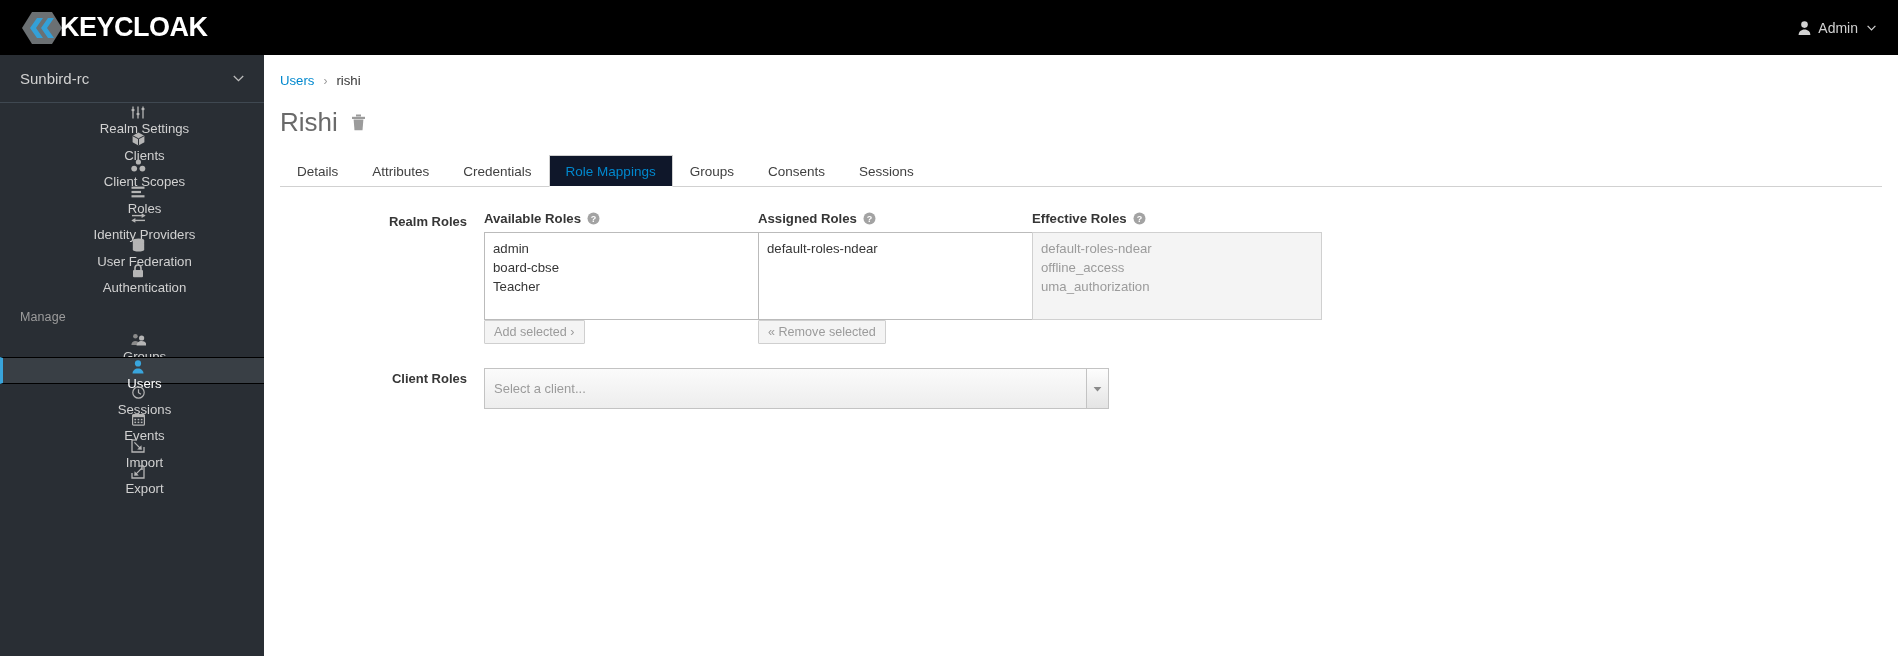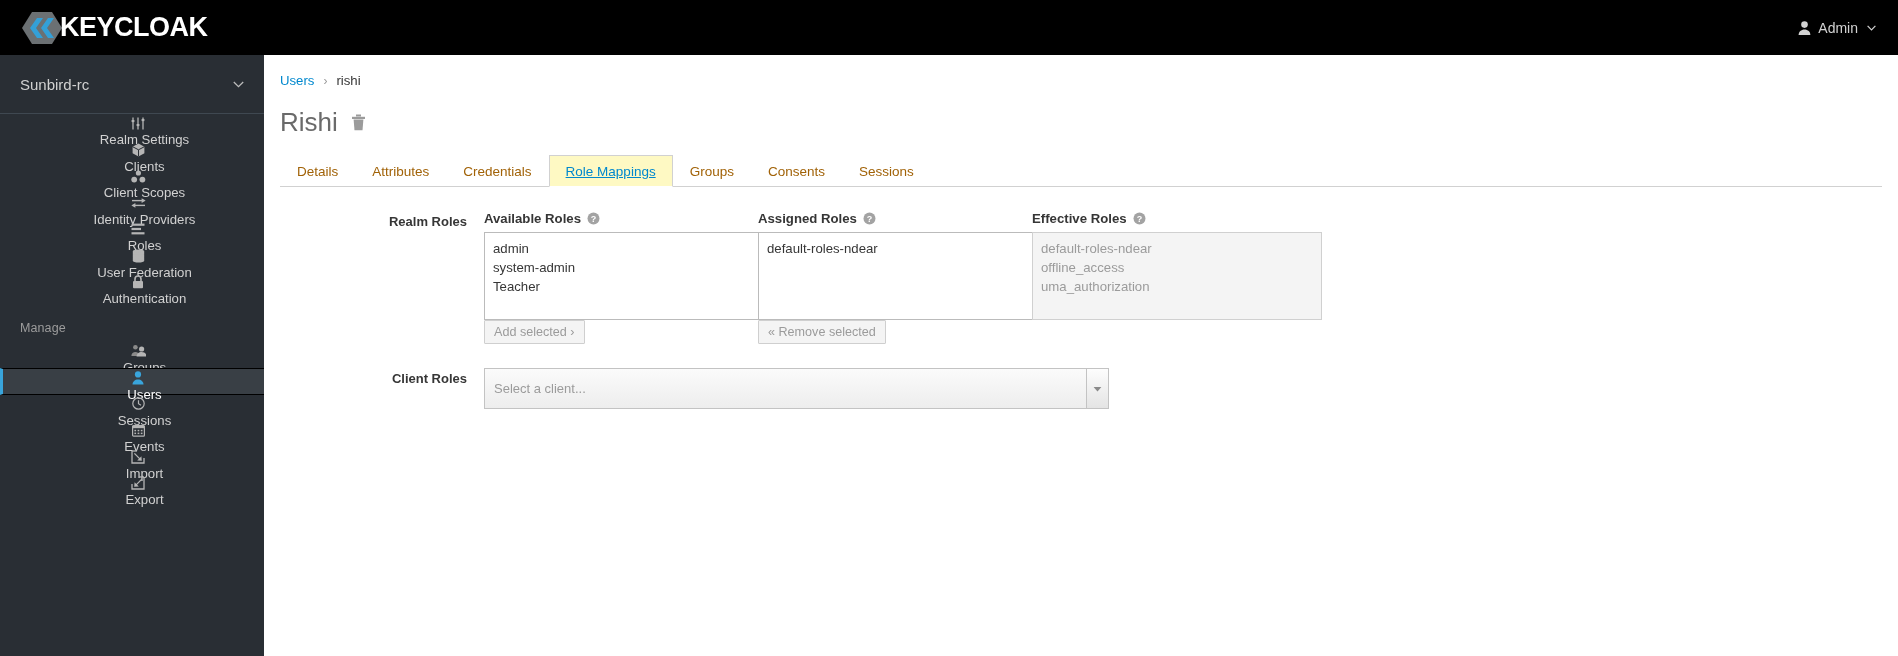--- a/index.html
+++ b/index.html
@@ -40,21 +40,21 @@
   .admin-user-ico { width: 13px; height: 14px; display: block; }
   .admin-caret { width: 9px; height: 6px; display: block; margin-left: 2px; }
 
   
   .sidebar {
     position: absolute; top: 55px; left: 0;
     width: 264px; height: 601px;
     background: #292e34;
   }
   .realm-select {
-    height: 59px; width: 264px;
+    height: 48px; width: 264px;
     display: flex; align-items: center;
     padding: 0 20px 0 20px;
     border-bottom: 1px solid #3f4851;
     cursor: pointer;
   }
   .realm-name {
     color: #d1d1d1; font-size: 15px; flex: 1;
   }
   .realm-caret { width: 11px; height: 7px; display: block; }
 
@@ -115,35 +115,34 @@
   
   .tabs {
     margin: 17px 0 0 16px;
     display: flex; align-items: flex-end;
     border-bottom: 1px solid #d1d1d1;
     width: 1602px; height: 32px;
   }
   .tab {
     padding: 0 16px; height: 31px;
     display: flex; align-items: center;
-    font-size: 13.5px; color: #a16207;
+    font-size: 13.5px; color: #404040;
     cursor: pointer;
     border: 1px solid transparent;
     border-bottom: none;
     position: relative;
     background: transparent;
   }
   .tab.active {
     color: #0088ce;
-    background: #fef9c3;
+    background: #0f172a;
     border: 1px solid #d1d1d1;
     border-bottom: 1px solid #ffffff;
     height: 32px;
     margin-bottom: -1px;
-    text-decoration: underline;
   }
 
   
   .form-area { padding-top: 24px; position: relative; }
 
   .form-row {
     display: flex; align-items: flex-start;
   }
   .form-label {
     width: 220px; text-align: right;
@@ -289,43 +288,43 @@
         <circle cx="7.4" cy="3" r="2.6" fill="#b5b5b5"></circle>
         <circle cx="3.2" cy="9.6" r="2.9" fill="#b5b5b5"></circle>
         <circle cx="11.4" cy="9.6" r="2.9" fill="#b5b5b5"></circle>
       </svg>
     </span>
     <span>Client Scopes</span>
   </div>
 
   <div class="nav-item">
     <span class="ico">
+      <svg width="14" height="12" viewBox="0 0 14 12">
+        <g fill="#b5b5b5">
+          <rect x="0.5" y="0.6" width="13" height="2.2"></rect>
+          <rect x="0.5" y="4.9" width="9.5" height="2.2"></rect>
+          <rect x="0.5" y="9.2" width="13" height="2.2"></rect>
+        </g>
+      </svg>
+    </span>
+    <span>Roles</span>
+  </div>
+
+  <div class="nav-item">
+    <span class="ico">
       <svg width="15" height="12" viewBox="0 0 15 12">
         <g stroke="#b5b5b5" stroke-width="1.4" fill="none">
           <line x1="1" y1="3.6" x2="13.4" y2="3.6"></line>
           <line x1="1.6" y1="8.4" x2="14" y2="8.4"></line>
         </g>
         <polygon points="14.6,3.6 10.6,1.3 10.6,5.9" fill="#b5b5b5"></polygon>
         <polygon points="0.4,8.4 4.4,6.1 4.4,10.7" fill="#b5b5b5"></polygon>
       </svg>
     </span>
     <span>Identity Providers</span>
-  </div>
-
-  <div class="nav-item">
-    <span class="ico">
-      <svg width="14" height="12" viewBox="0 0 14 12">
-        <g fill="#b5b5b5">
-          <rect x="0.5" y="0.6" width="13" height="2.2"></rect>
-          <rect x="0.5" y="4.9" width="9.5" height="2.2"></rect>
-          <rect x="0.5" y="9.2" width="13" height="2.2"></rect>
-        </g>
-      </svg>
-    </span>
-    <span>Roles</span>
   </div>
 
   <div class="nav-item">
     <span class="ico">
       <svg width="13" height="14" viewBox="0 0 13 14">
         <g fill="#b5b5b5">
           <ellipse cx="6.5" cy="2.3" rx="5.7" ry="1.9"></ellipse>
           <rect x="0.8" y="2.3" width="11.4" height="3"></rect>
           <ellipse cx="6.5" cy="5.3" rx="5.7" ry="1.9"></ellipse>
           <rect x="0.8" y="5.6" width="11.4" height="3"></rect>
@@ -469,21 +468,21 @@
             <span>Available Roles</span>
             <span>
               <svg class="help-ico" viewBox="0 0 13 13">
                 <circle cx="6.5" cy="6.5" r="6" fill="#a3a3a3"></circle>
                 <text x="6.5" y="9.6" font-size="9" fill="#ffffff" text-anchor="middle" font-family="Liberation Sans, sans-serif">?</text>
               </svg>
             </span>
           </div>
           <div class="listbox">
             <div class="opt">admin</div>
-            <div class="opt">system-admin</div>
+            <div class="opt">board-cbse</div>
             <div class="opt">Teacher</div>
           </div>
           <div class="btn-row">
             <span class="sel-btn">Add selected ›</span>
           </div>
         </div>
 
         <div class="role-col">
           <div class="col-head">
             <span>Assigned Roles</span>

